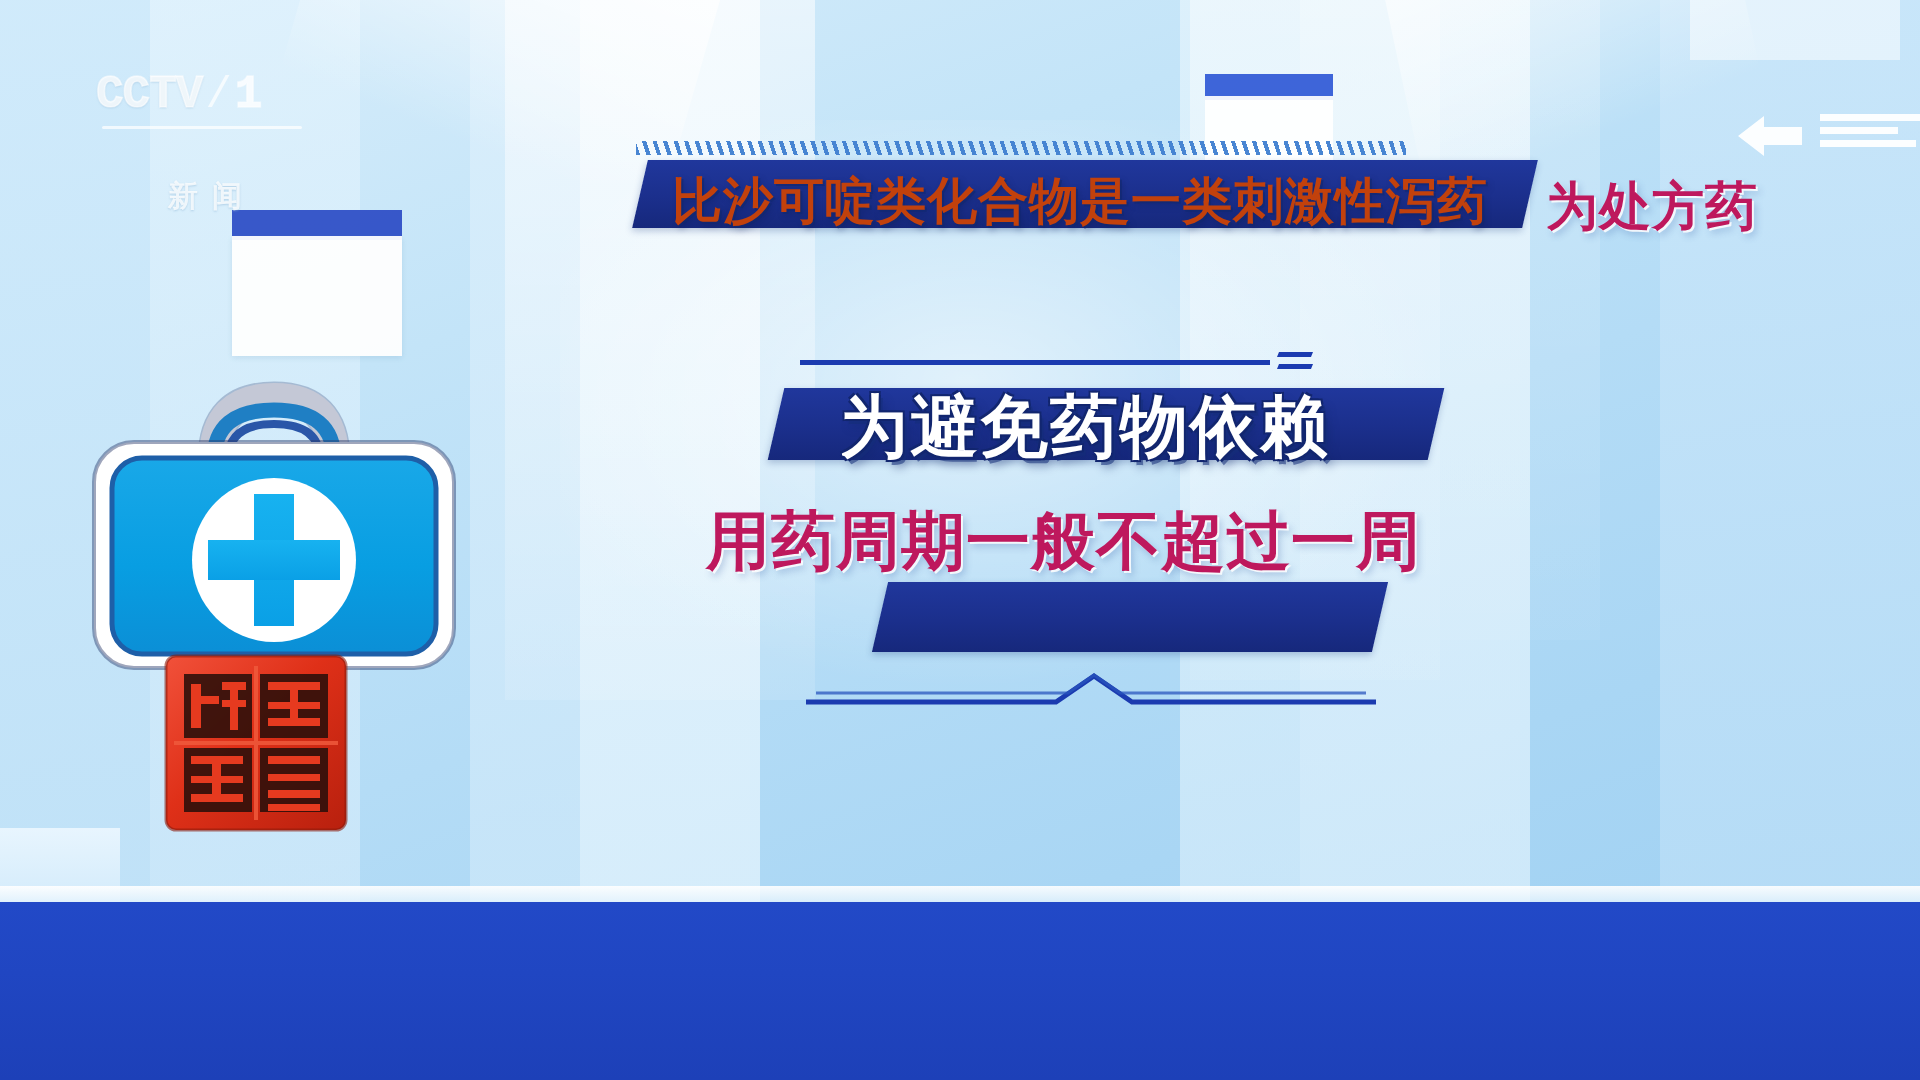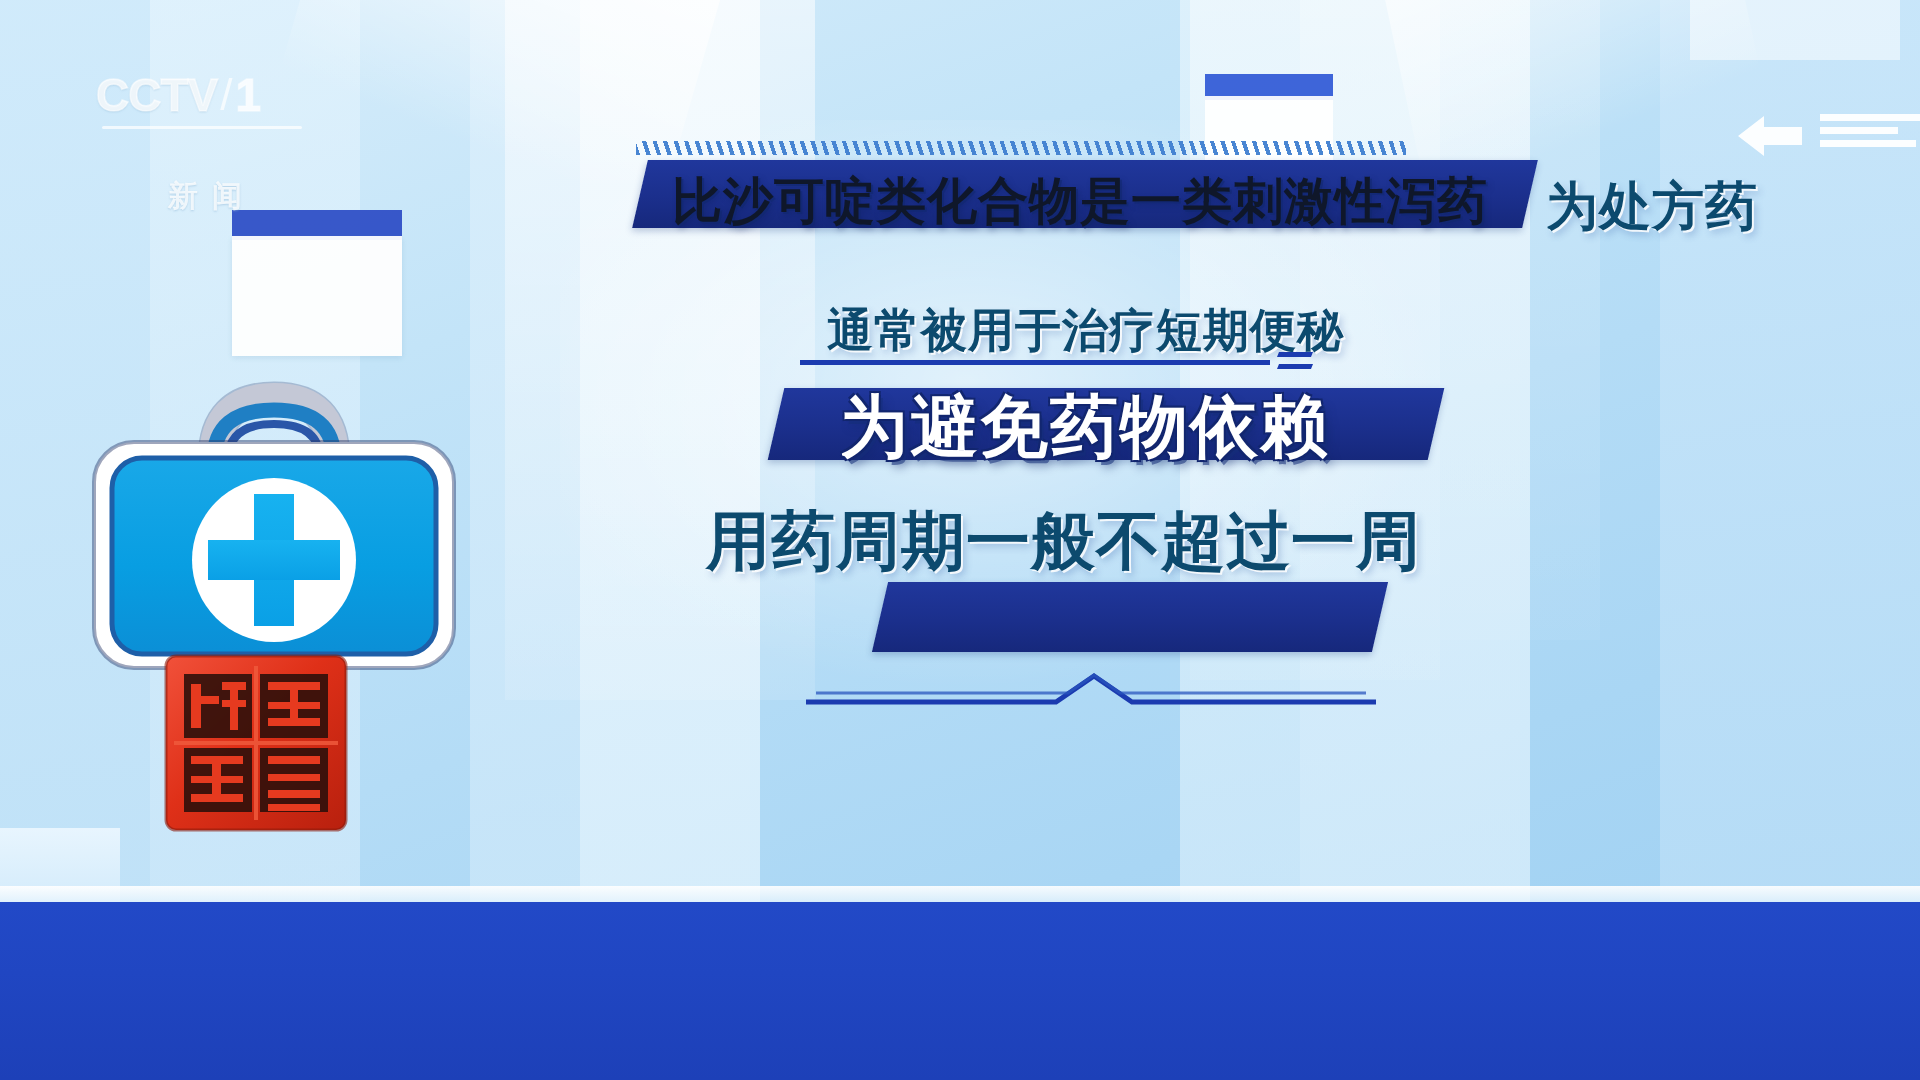--- a/index.html
+++ b/index.html
@@ -72,21 +72,21 @@
     background:linear-gradient(180deg,#e8f5fe,#d3ebfb);
   }
 
   
   #arrow-sign { position:absolute; left:1738px; top:100px; width:182px; height:78px; }
   .arrow-glyph { position:absolute; left:0; top:14px; width:64px; height:44px; }
   .arrow-lines { position:absolute; left:82px; top:14px; }
   .arrow-lines i { display:block; background:rgba(255,255,255,.95); margin-bottom:6px; height:7px; }
 
   
-  #cctv-logo { position:absolute; left:96px; top:66px; width:216px; height:100px; }
+  #cctv-logo { position:absolute; left:96px; top:66px; width:216px; height:100px;font-family:Liberation Mono, monospace; }
   .cctv-row { display:flex; align-items:center; height:58px; }
   .cctv-word {
     font-size:46px; font-weight:bold; letter-spacing:-1px;
     color:rgba(255,255,255,.80);
     -webkit-text-stroke:1.5px rgba(255,255,255,.55);
     text-shadow:0 1px 2px rgba(130,175,210,.5);
   }
   .cctv-slash { font-size:44px; color:rgba(255,255,255,.72); margin:0 3px; font-weight:300;}
   .cctv-num {
     font-size:46px; font-weight:bold; color:rgba(255,255,255,.80);
@@ -123,29 +123,29 @@
     position:absolute;
     background:linear-gradient(180deg,#20379c 0%,#1b2f8c 55%,#16287c 100%);
     transform:skewX(-13deg);
     box-shadow:0 3px 7px rgba(30,60,130,.28);
   }
 
   .txt { position:absolute; white-space:nowrap; font-weight:bold; }
 
   
   .txt-white {
-    color:#0f172a;
+    color:#c2410c;
     text-shadow:
       2px 2px 0 rgba(16,40,110,.55),
       3px 4px 6px rgba(12,30,90,.35);
     font-family: Liberation Mono, monospace;
   }
   
   .txt-blue {
-    color:#0c4a6e;
+    color:#be185d;
     text-shadow:
       2px 2px 0 rgba(255,255,255,.85),
       4px 5px 7px rgba(60,100,170,.30);
   }
   
   .txt-outline {
     color:#ffffff;
     text-shadow:
       -2px -2px 0 #12266f, 2px -2px 0 #12266f,
       -2px  2px 0 #12266f, 2px  2px 0 #12266f,
@@ -297,21 +297,20 @@
 </div>
 
 <div id="text-block">
 
   <div class="hatch" style="left:636px; top:141px; width:770px;"></div>
   <div class="banner" style="left:640px; top:160px; width:890px; height:68px;"></div>
   <div class="txt txt-white" style="left:672px; top:168px; font-size:50px; letter-spacing:1px;">比沙可啶类化合物是一类刺激性泻药</div>
 
   <div class="txt txt-blue" style="left:1546px; top:172px; font-size:52px; letter-spacing:1px;">为处方药</div>
 
-  <div class="txt txt-blue" style="left:827px; top:300px; font-size:46px; letter-spacing:1px;">通常被用于治疗短期便秘</div>
   <div class="rule" style="left:800px; top:360px; width:470px; height:5px;"></div>
   <div class="dash-pair" style="left:1278px; top:352px;">
     <i style="width:34px"></i>
     <i style="width:34px"></i>
   </div>
 
   <div class="banner" style="left:776px; top:388px; width:660px; height:72px;"></div>
   <div class="txt txt-outline" style="left:840px; top:382px; font-size:68px; letter-spacing:2px;font-family:Liberation Serif, serif;">为避免药物依赖</div>
 
   <div class="txt txt-blue" style="left:706px; top:498px; font-size:64px; letter-spacing:1px;">用药周期一般不超过一周</div>

